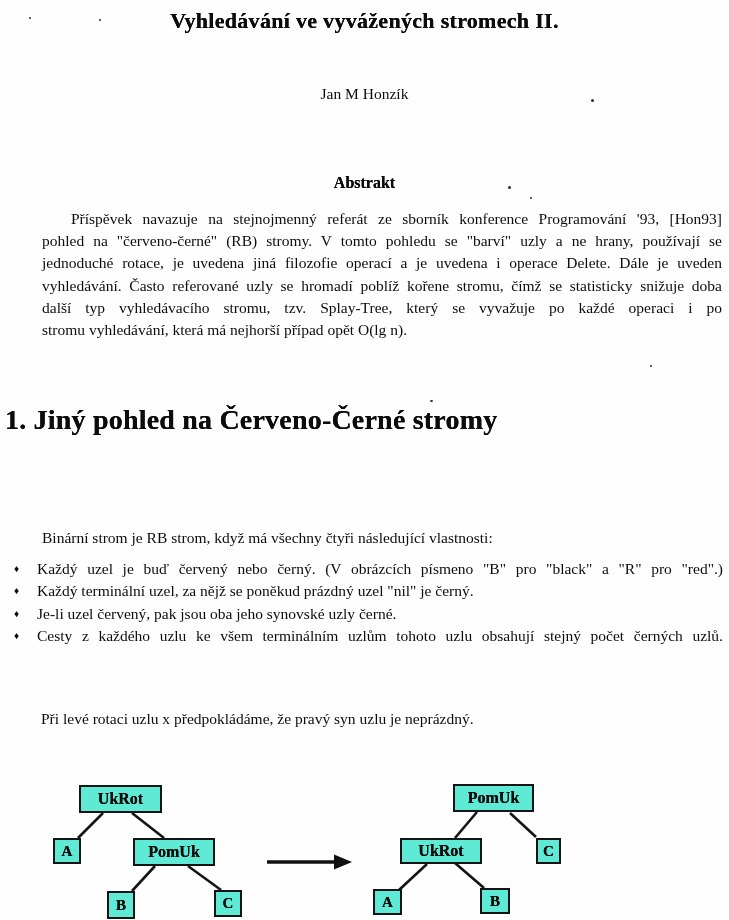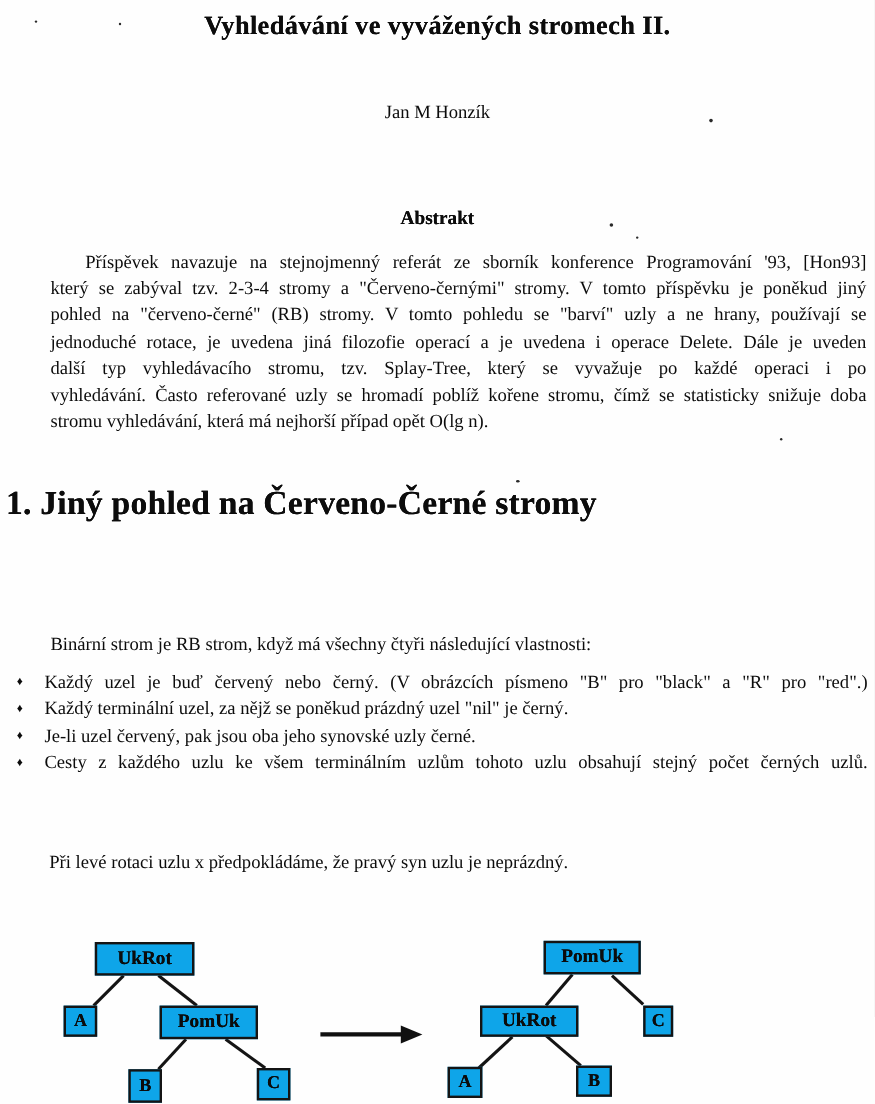--- a/index.html
+++ b/index.html
@@ -53,21 +53,21 @@
     padding-left:7px;
     font-size:10px;line-height:22.4px;
   }
   .bullet-text{flex:1;}
   .bullet-text.stretch{text-align:justify;text-align-last:justify;}
   .note-line{top:708px;left:6px;width:716px;}
   .diagram{top:770px;left:0;width:729px;height:150px;}
   .edges{position:absolute;top:0;left:0;}
   .node{
     position:absolute;
-    background:#0ea5e9;
+    background:#5eead4;
     border:2px solid #141414;
     display:flex;align-items:center;justify-content:center;
     font-weight:bold;font-size:16px;
     text-shadow:0 0 .4px #000;
   }
   .node.leaf{font-size:15px;}
   .speck{position:absolute;background:#2a2a2a;border-radius:50%;}
 </style>
 </head>
 <body>
@@ -84,25 +84,24 @@
 
   <div class="abs title">Vyhledávání ve vyvážených stromech II.</div>
 
   <div class="abs abs-head">Abstrakt</div>
 
   <div class="abs author">Jan M Honzík</div>
 
   <div class="abs abstract-block body-text">
 
   <div class="tline stretch indent">Příspěvek navazuje na stejnojmenný referát ze sborník konference Programování '93, [Hon93]</div>
-      <div class="tline stretch">který se zabýval tzv. 2-3-4 stromy a "Červeno-černými" stromy. V tomto příspěvku je poněkud jiný</div>
       <div class="tline stretch">pohled na "červeno-černé" (RB) stromy. V tomto pohledu se "barví" uzly a ne hrany, používají se</div>
       <div class="tline stretch">jednoduché rotace, je uvedena jiná filozofie operací a je uvedena i operace Delete. Dále je uveden</div>
+      <div class="tline stretch">vyhledávání. Často referované uzly se hromadí poblíž kořene stromu, čímž se statisticky snižuje doba</div>
       <div class="tline stretch">další typ vyhledávacího stromu, tzv. Splay-Tree, který se vyvažuje po každé operaci i po</div>
-      <div class="tline stretch">vyhledávání. Často referované uzly se hromadí poblíž kořene stromu, čímž se statisticky snižuje doba</div>
       <div class="tline">stromu vyhledávání, která má nejhorší případ opět O(lg n).</div>
     </div>
 
   <h2 class="abs sec-head">1. Jiný pohled na Červeno-Černé stromy</h2>
 
 
   <div class="abs para2-line body-text tline">Binární strom je RB strom, když má všechny čtyři následující vlastnosti:</div>
 
   <div class="abs bullets-block body-text">
 

